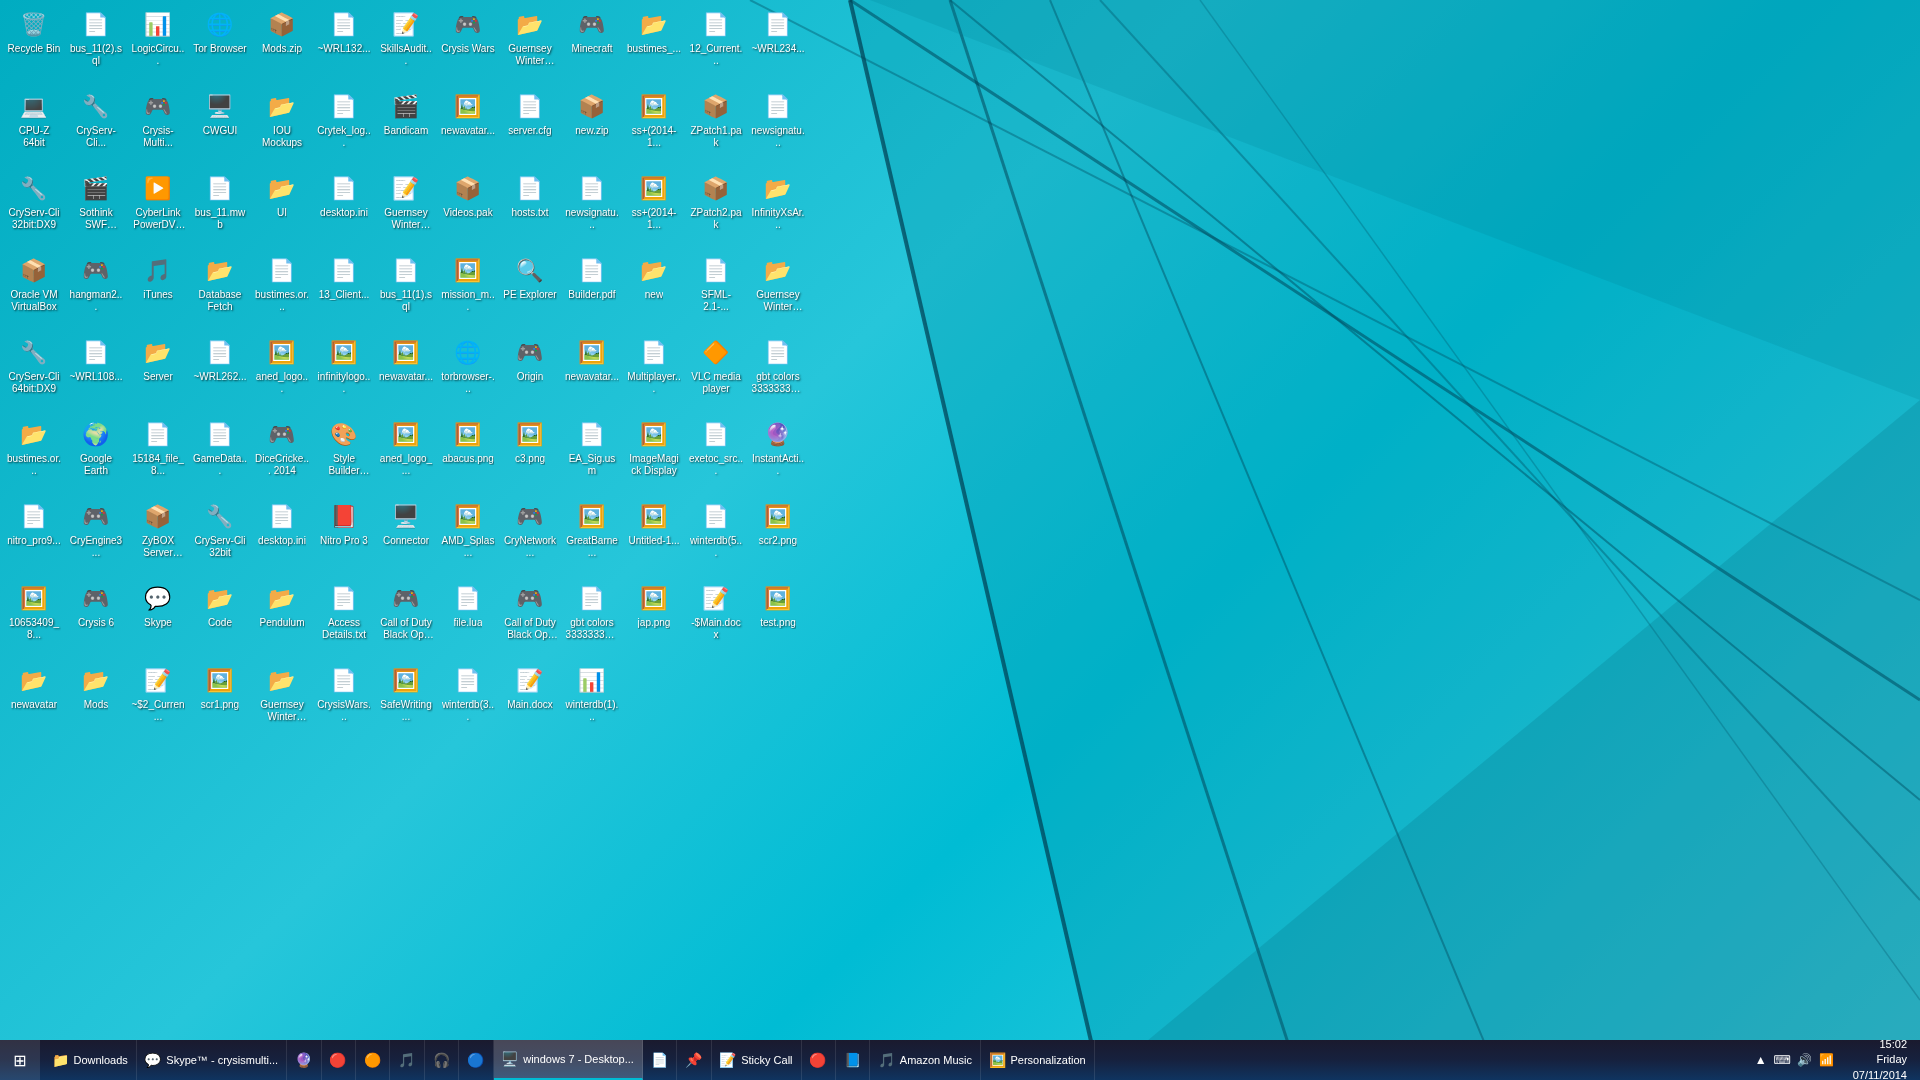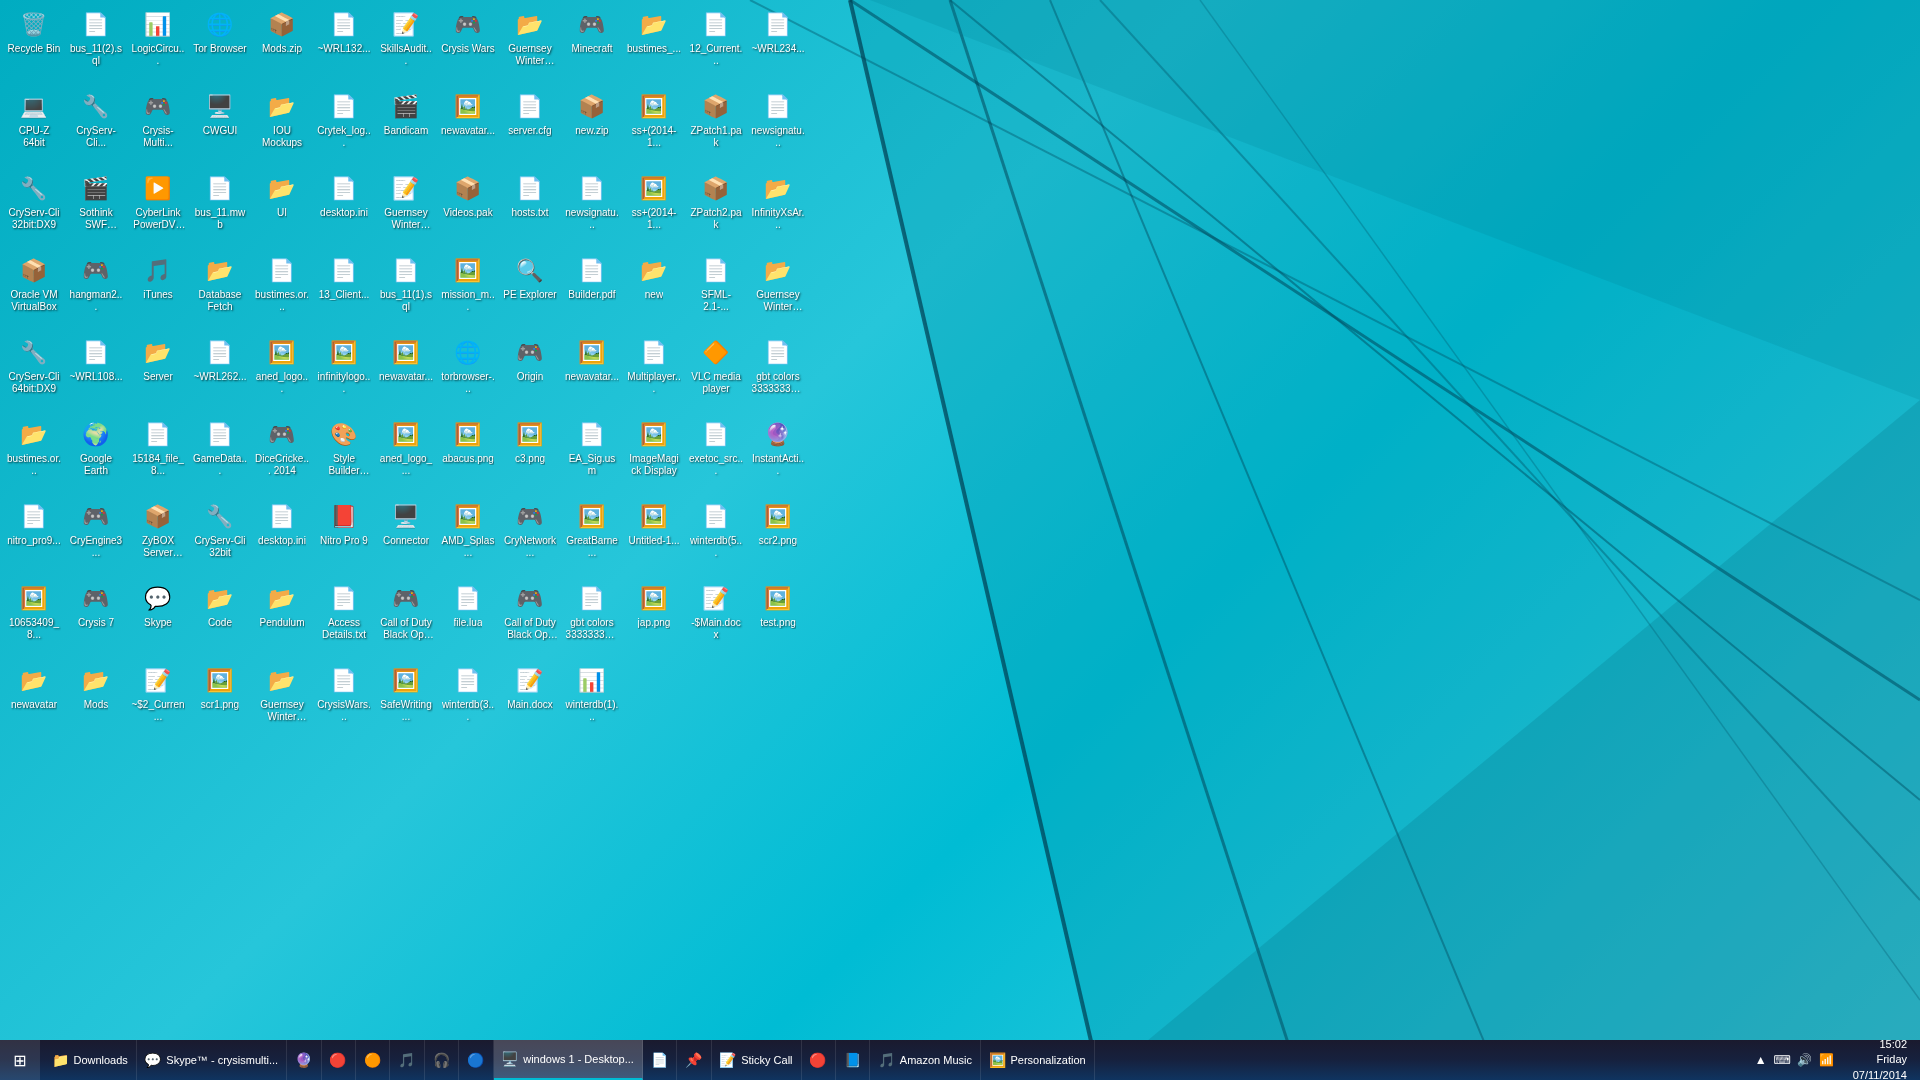--- a/index.html
+++ b/index.html
@@ -521,21 +521,21 @@
     <div class="icon-item">
       <div class="icon-img">🔧</div>
       <div class="icon-label">CryServ-Cli 32bit</div>
     </div>
     <div class="icon-item">
       <div class="icon-img">📄</div>
       <div class="icon-label">desktop.ini</div>
     </div>
     <div class="icon-item">
       <div class="icon-img">📕</div>
-      <div class="icon-label">Nitro Pro 9</div>
+      <div class="icon-label">Nitro Pro 3</div>
     </div>
     <div class="icon-item">
       <div class="icon-img">🖥️</div>
       <div class="icon-label">Connector</div>
     </div>
     <div class="icon-item">
       <div class="icon-img">🖼️</div>
       <div class="icon-label">AMD_Splas...</div>
     </div>
     <div class="icon-item">
@@ -557,21 +557,21 @@
     <div class="icon-item">
       <div class="icon-img">🖼️</div>
       <div class="icon-label">scr2.png</div>
     </div>
     <div class="icon-item">
       <div class="icon-img">🖼️</div>
       <div class="icon-label">10653409_8...</div>
     </div>
     <div class="icon-item">
       <div class="icon-img">🎮</div>
-      <div class="icon-label">Crysis 7</div>
+      <div class="icon-label">Crysis 6</div>
     </div>
     <div class="icon-item">
       <div class="icon-img">💬</div>
       <div class="icon-label">Skype</div>
     </div>
     <div class="icon-item">
       <div class="icon-img">📂</div>
       <div class="icon-label">Code</div>
     </div>
     <div class="icon-item">
@@ -680,21 +680,21 @@
         <span class="taskbar-icon-small">🎵</span>
       </div>
       <div class="taskbar-item">
         <span class="taskbar-icon-small">🎧</span>
       </div>
       <div class="taskbar-item">
         <span class="taskbar-icon-small">🔵</span>
       </div>
       <div class="taskbar-item active">
         <span class="taskbar-icon-small">🖥️</span>
-        <span>windows 1 - Desktop...</span>
+        <span>windows 7 - Desktop...</span>
       </div>
       <div class="taskbar-item">
         <span class="taskbar-icon-small">📄</span>
       </div>
       <div class="taskbar-item">
         <span class="taskbar-icon-small">📌</span>
       </div>
       <div class="taskbar-item">
         <span class="taskbar-icon-small">📝</span>
         <span>Sticky Call</span>

